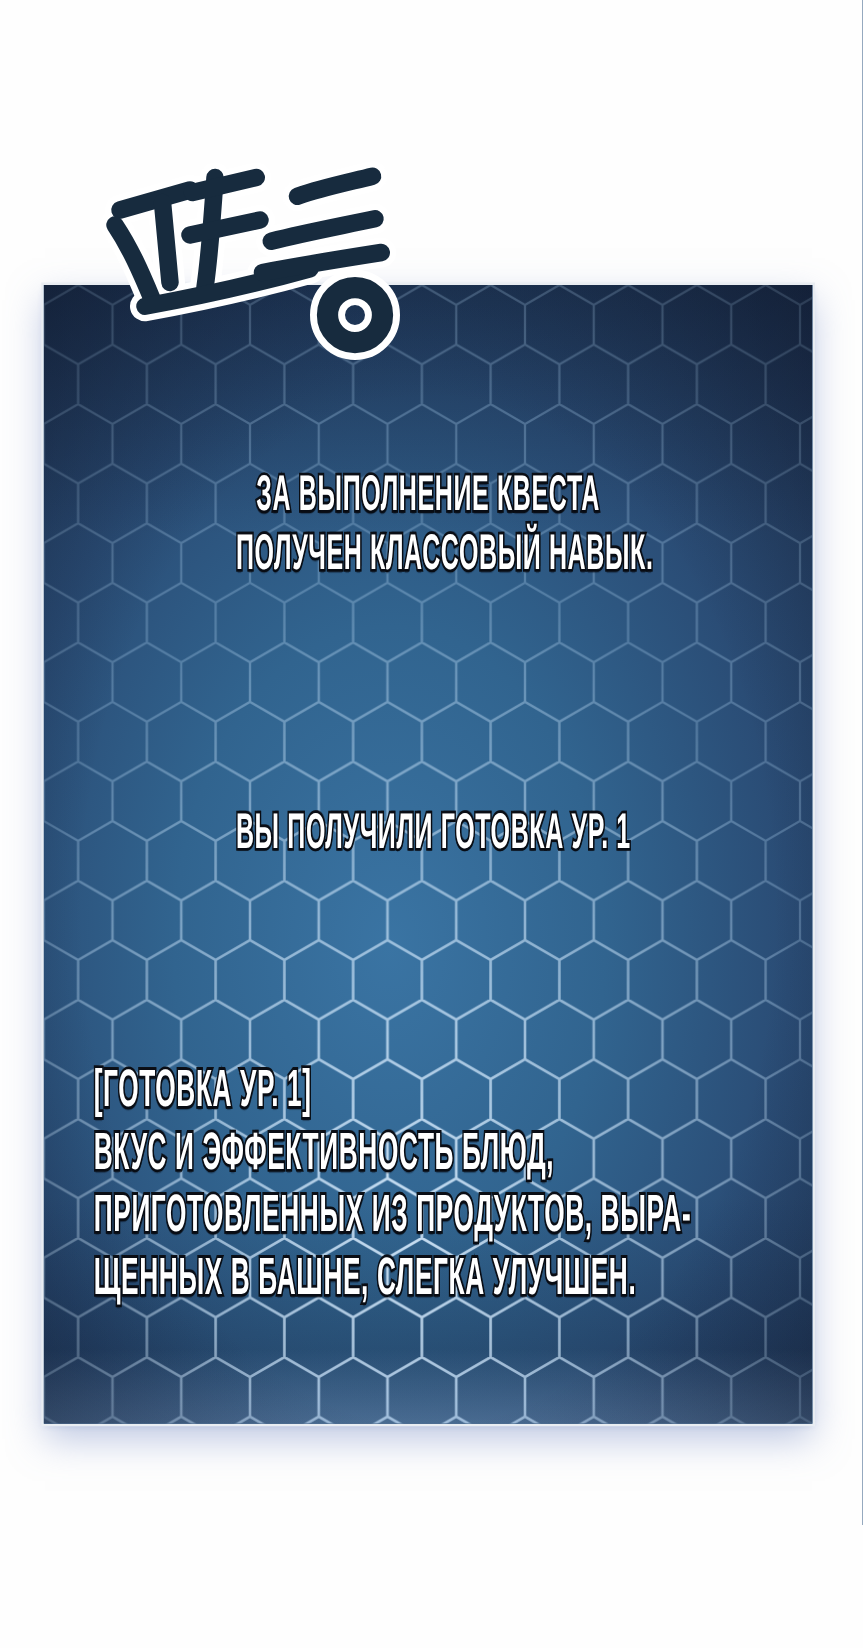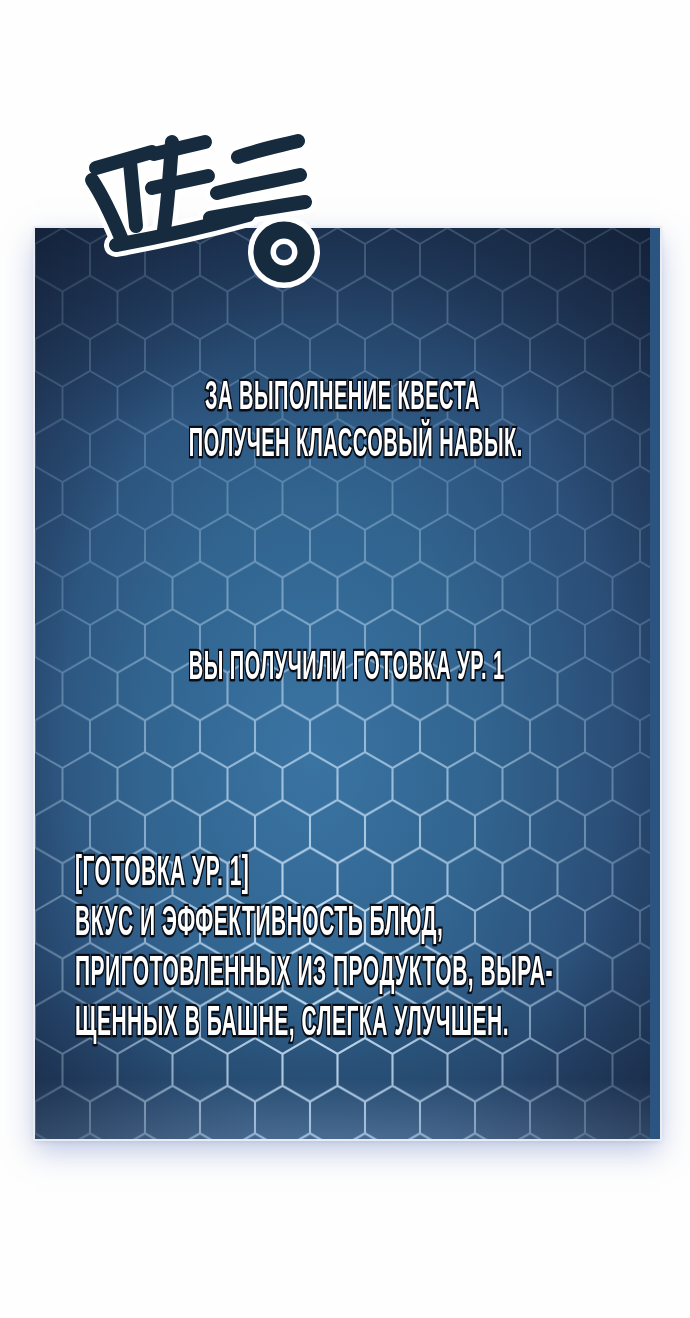--- a/index.html
+++ b/index.html
@@ -15,21 +15,20 @@
   
   .panel{
     position:absolute;
     left:35px;top:228px;width:615px;height:911px;
     background:#2c5480;
     box-shadow:
       0 0 0 2px #e9edf2,
       0 2px 5px rgba(130,150,200,.40),
       0 12px 28px rgba(125,145,200,.50);
     overflow:hidden;
-    padding-left:10px;
   }
   .panel .hexbg{position:absolute;left:0;top:0;width:615px;height:911px;display:block;}
 
   
   .sys-text{
     position:absolute;
     color:#ffffff;
     font-weight:bold;
     -webkit-text-stroke:4.5px #0c1016;
     paint-order:stroke fill;

